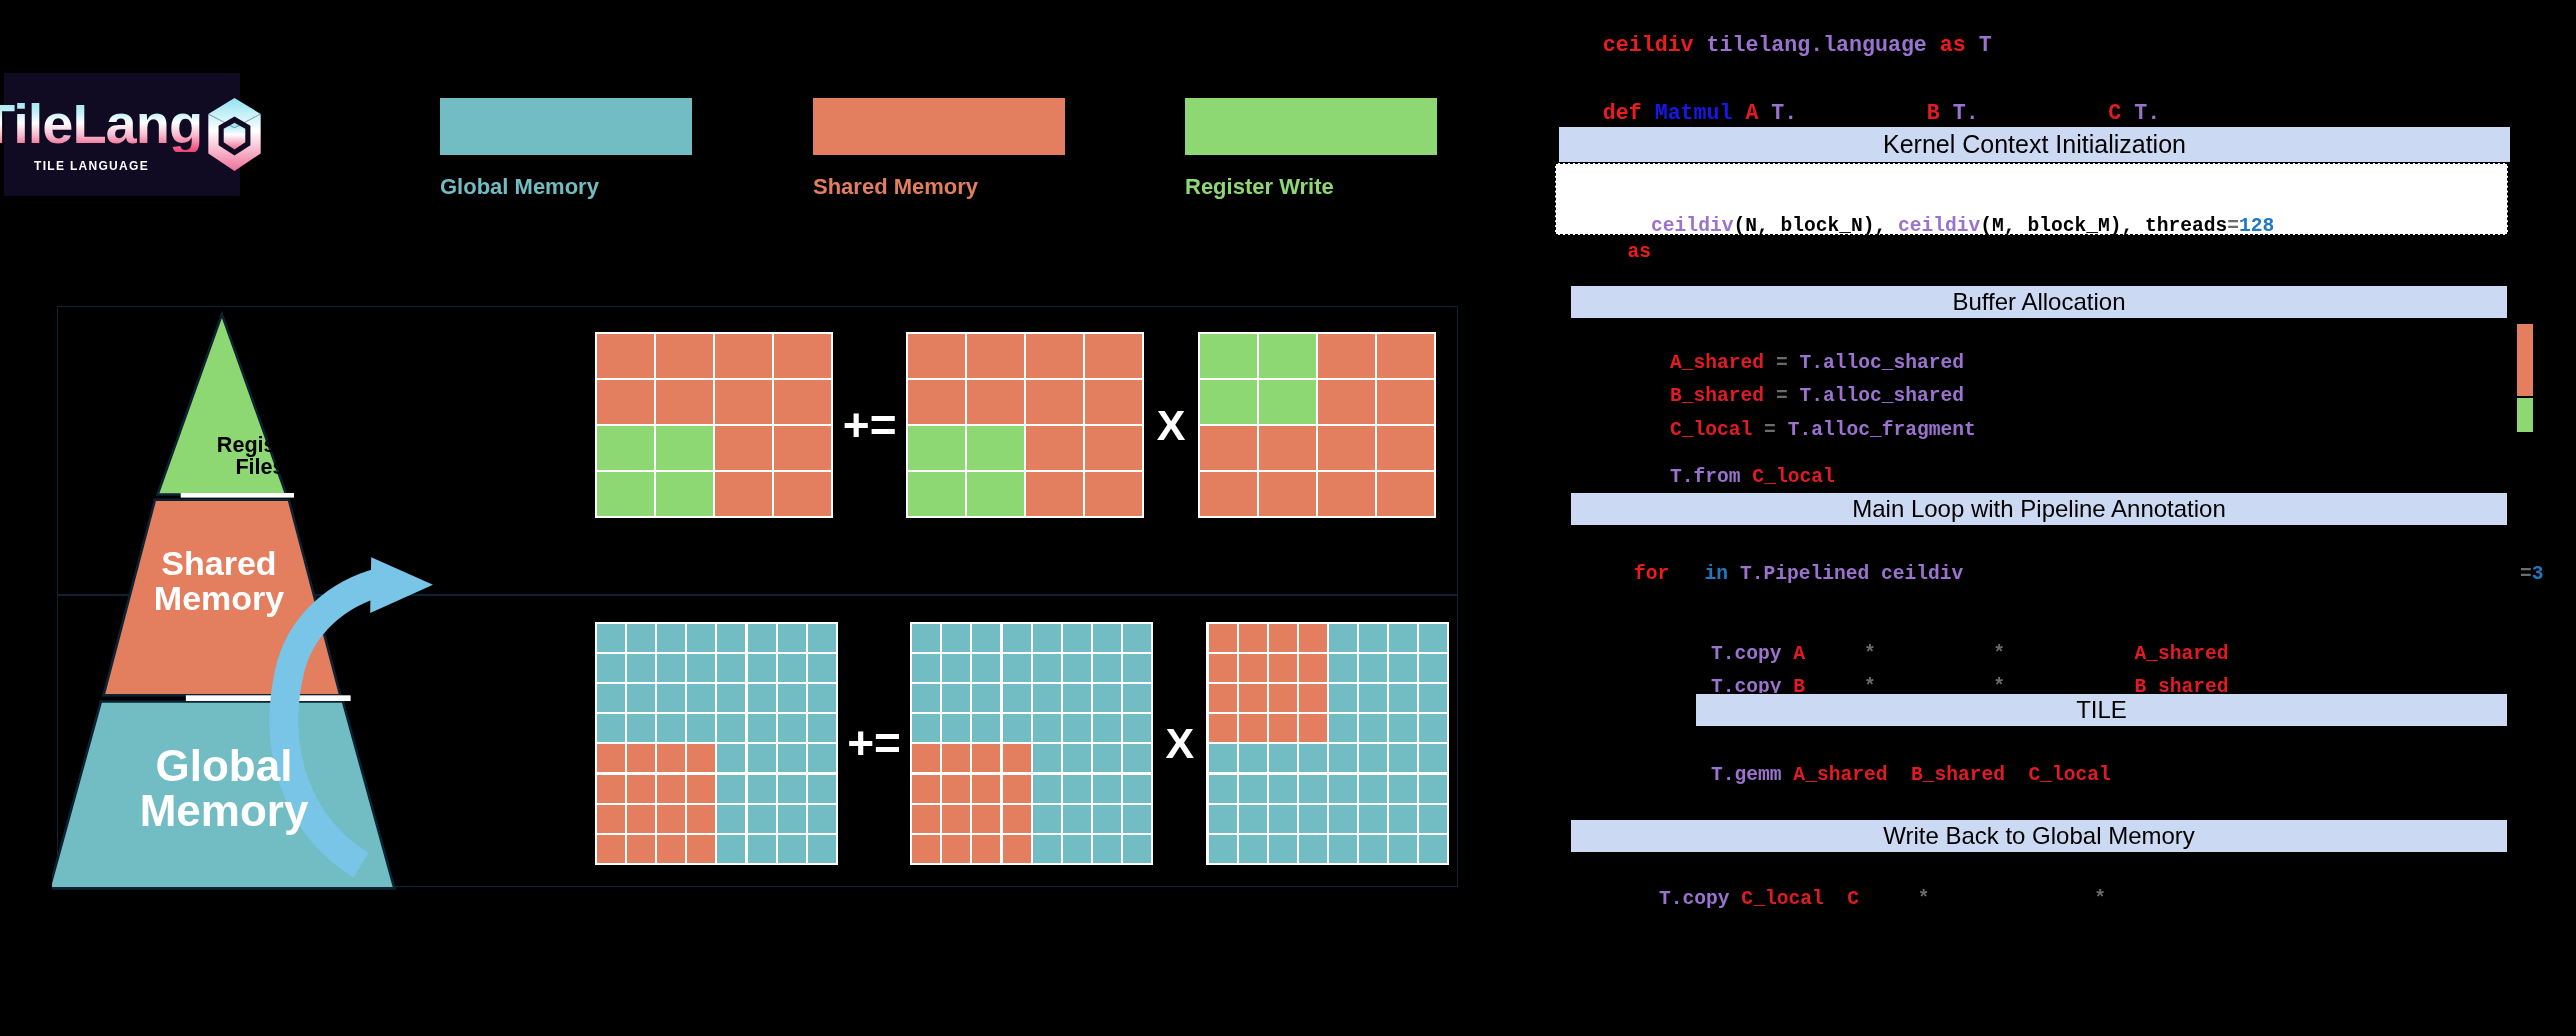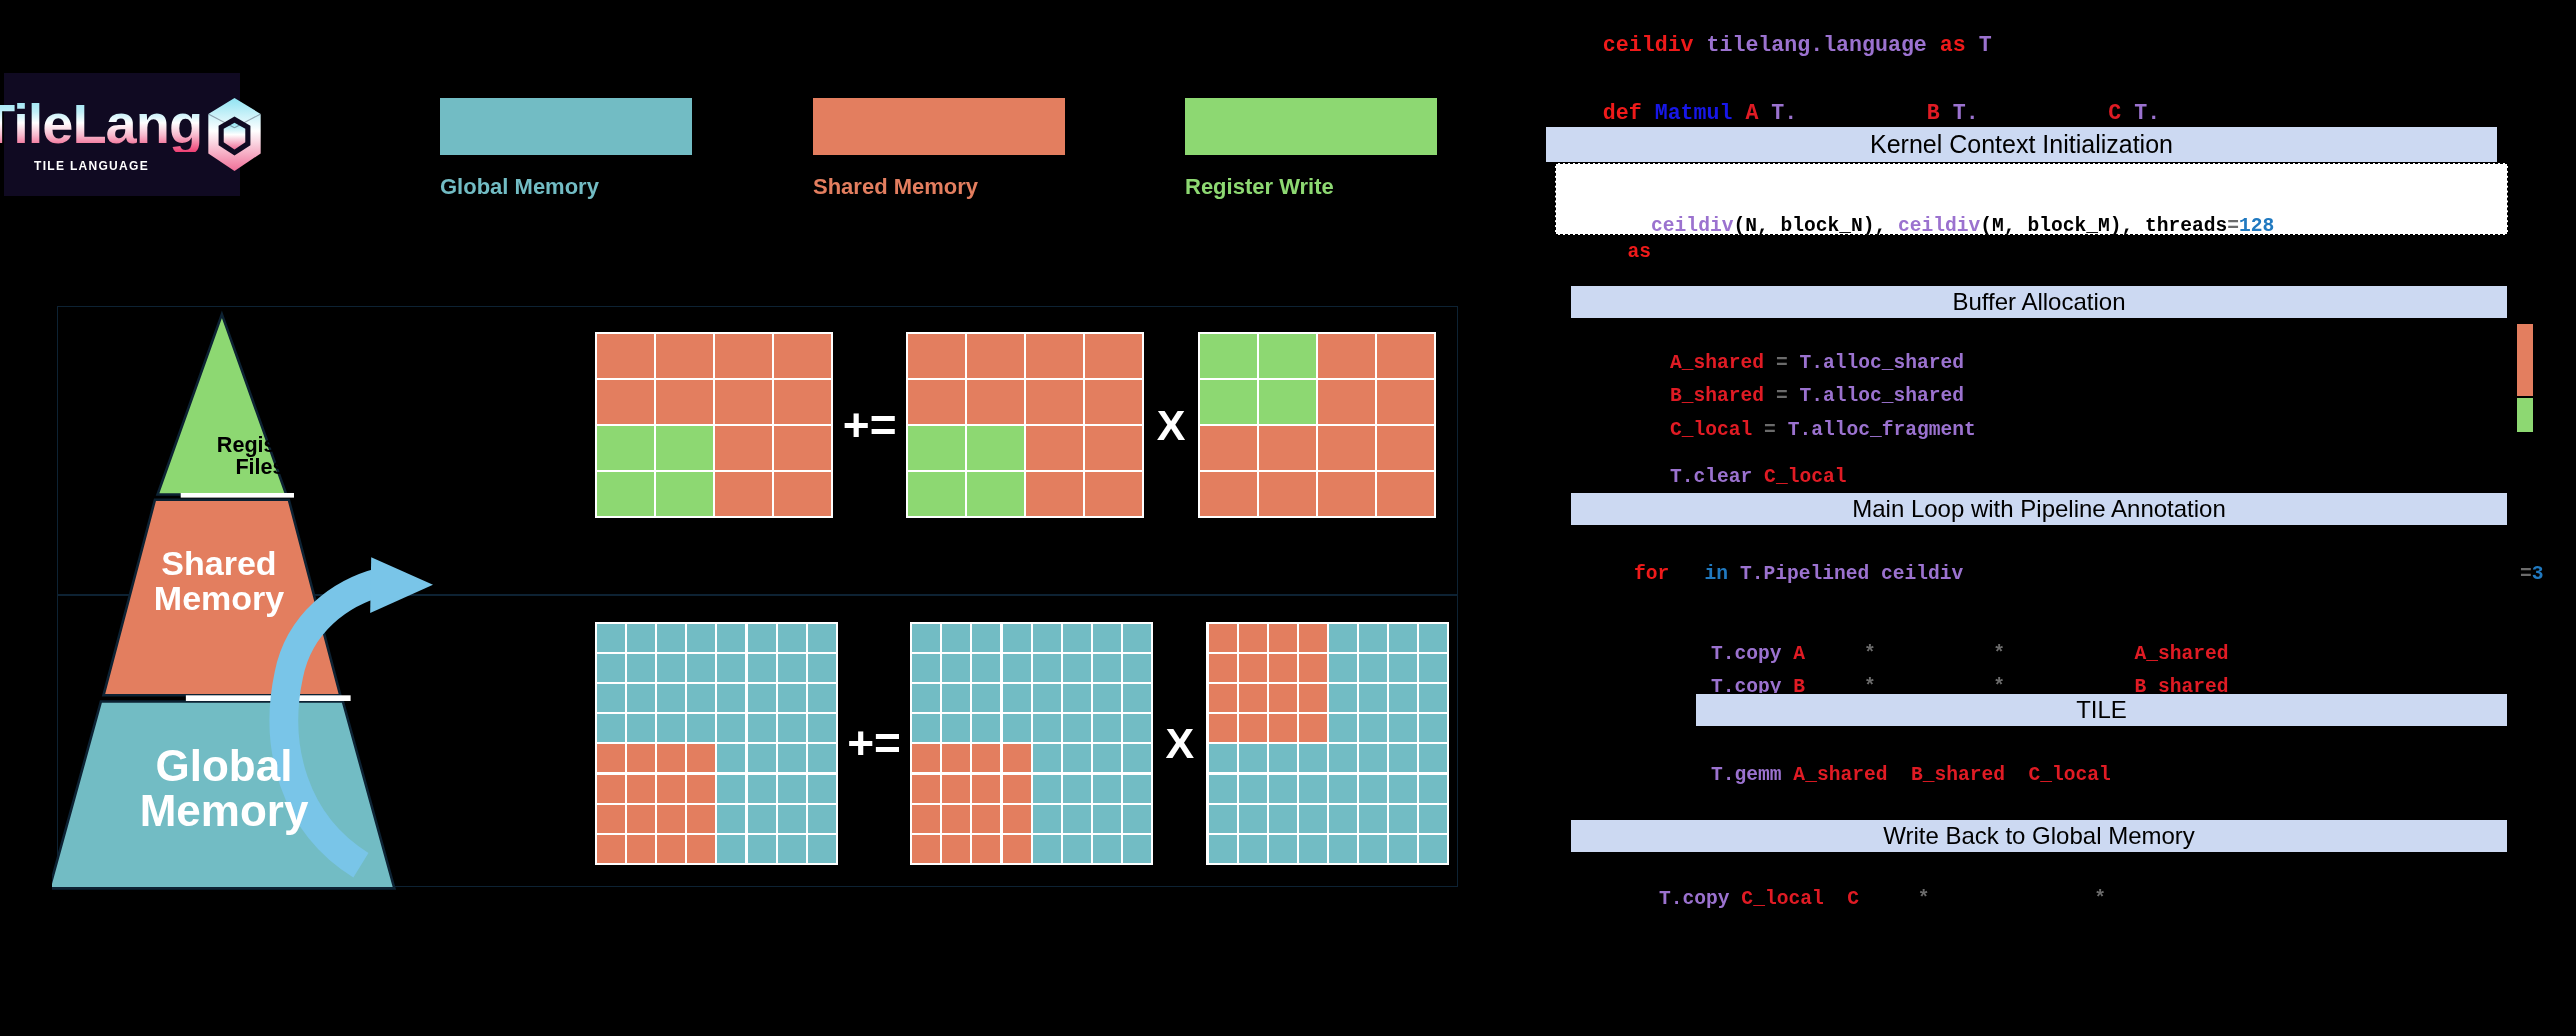--- a/index.html
+++ b/index.html
@@ -392,41 +392,41 @@
 <div id="code-panel">
 
   <div class="codeline" style="left:57px;top:9.3px;font-size:21.6px;">
     <span class="k-red">ceildiv</span><span class="k-purple"> tilelang.language </span><span class="k-red">as</span><span class="k-purple"> T</span>
   </div>
 
   <div class="codeline" style="left:57px;top:77px;font-size:21.6px;">
     <span class="k-red">def</span><span class="k-blue"> Matmul</span><span class="k-redv"> A</span><span class="k-purple"> T.</span><span>&nbsp;&nbsp;&nbsp;&nbsp;&nbsp;&nbsp;&nbsp;&nbsp;&nbsp;&nbsp;</span><span class="k-redv">B</span><span class="k-purple"> T.</span><span>&nbsp;&nbsp;&nbsp;&nbsp;&nbsp;&nbsp;&nbsp;&nbsp;&nbsp;&nbsp;</span><span class="k-redv">C</span><span class="k-purple"> T.</span>
   </div>
 
-  <div class="sec-head" style="left:51px;top:126px;width:953px;height:37px;font-size:25px;">Kernel Context Initialization</div>
+  <div class="sec-head" style="left:64px;top:126px;width:953px;height:37px;font-size:25px;">Kernel Context Initialization</div>
   <div class="whitebox" style="left:61px;top:163px;width:953px;height:72px;"></div>
   <div class="codeline" style="left:63px;top:193px;font-size:19.6px;">
     <span>&nbsp;&nbsp;&nbsp;&nbsp;</span><span class="k-purple">ceildiv</span><span>(N, block_N), </span><span class="k-purple">ceildiv</span><span>(M, block_M), threads</span><span class="k-gray">=</span><span class="k-blue2">128</span>
   </div>
   <div class="codeline" style="left:63px;top:219px;font-size:19.6px;">
     <span>) </span><span class="k-red">as</span><span> (bx, by):</span>
   </div>
 
   <div class="sec-head" style="left:76px;top:285px;width:938px;height:34px;font-size:24px;">Buffer Allocation</div>
   <div class="codeline" style="left:129px;top:330px;font-size:19.6px;">
     <span class="k-redv">A_shared</span><span class="k-gray"> = </span><span class="k-purple">T.alloc_shared</span>
   </div>
   <div class="codeline" style="left:129px;top:363px;font-size:19.6px;">
     <span class="k-redv">B_shared</span><span class="k-gray"> = </span><span class="k-purple">T.alloc_shared</span>
   </div>
   <div class="codeline" style="left:129px;top:397px;font-size:19.6px;">
     <span class="k-redv">C_local</span><span class="k-gray"> = </span><span class="k-purple">T.alloc_fragment</span>
   </div>
   <div class="codeline" style="left:129px;top:444px;font-size:19.6px;">
-    <span class="k-purple">T.clear</span><span class="k-redv"> C_local</span>
+    <span class="k-purple">T.from</span><span class="k-redv"> C_local</span>
   </div>
   <div class="sidebar-bar" style="left:1023px;top:324px;width:15.5px;height:72px;background:#E37E5F;"></div>
   <div class="sidebar-bar" style="left:1023px;top:398px;width:15.5px;height:34px;background:#8DD872;"></div>
 
   <div class="sec-head" style="left:76px;top:492px;width:938px;height:34px;font-size:24px;">Main Loop with Pipeline Annotation</div>
   <div class="codeline" style="left:93px;top:541px;font-size:19.6px;">
     <span class="k-red">for</span><span>&nbsp;&nbsp;&nbsp;</span><span class="k-blue2">in</span><span class="k-purple"> T.Pipelined ceildiv</span>
   </div>
   <div class="codeline" style="left:979px;top:541px;font-size:19.6px;">
     <span class="k-gray">=</span><span class="k-blue2">3</span>

